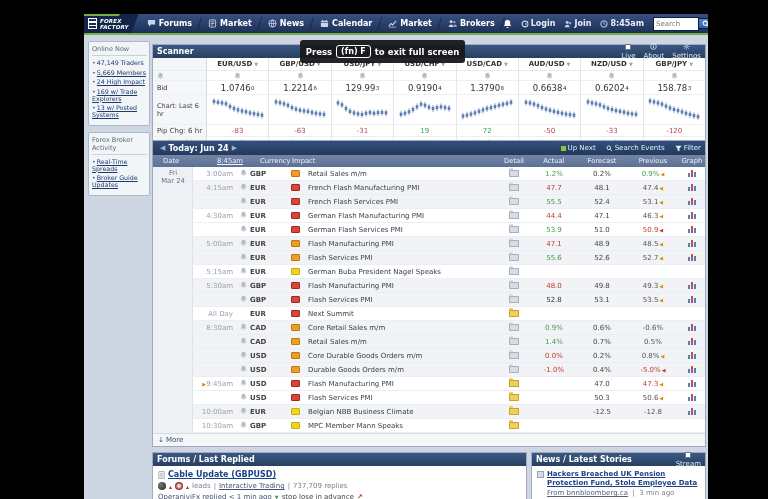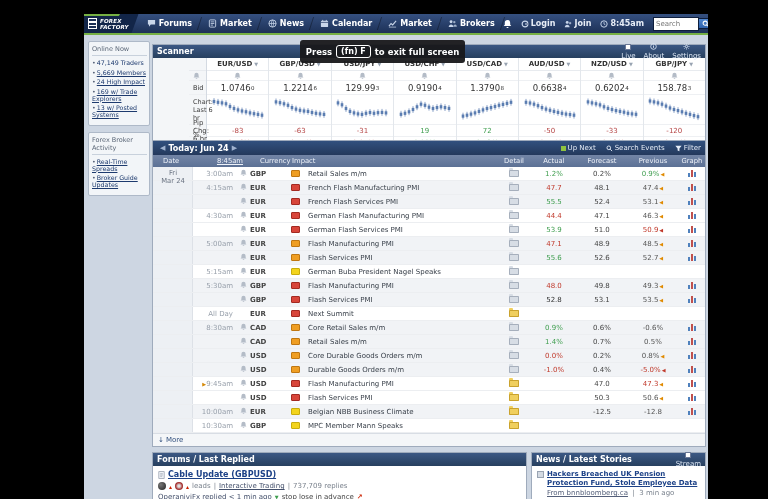--- a/index.html
+++ b/index.html
@@ -38,21 +38,21 @@
   
   .panel { position:absolute; border:1px solid #9fabbc; background:#fff; }
   .phead { height:13px; background:linear-gradient(#3c5884,#27405f); color:#fff; font-size:8px; font-weight:bold; display:flex; align-items:center; padding:0 4px; }
   .phead .sp { flex:1; }
   .phead .hitem { display:flex; align-items:center; gap:2px; font-weight:normal; font-size:7px; color:#dce6f4; margin-left:8px; cursor:pointer;flex-direction:column; }
   .chk { width:6px; height:6px; background:#fff; border:1px solid #6a7896; display:inline-block; }
 
   
   .scanner { left:68px; top:30px; width:554px; height:105px; }
   .sc-table { display:flex; }
-  .sc-label { width:54px; font-size:6.5px; color:#444; background:#f4f6f8; border-right:1px solid #d4dae2;padding-left:36px; }
+  .sc-label { width:54px; font-size:6.5px; color:#444; background:#f4f6f8; border-right:1px solid #d4dae2; }
   .sc-col { flex:1; border-right:1px solid #e3e7ec; }
   .sc-col:last-child { border-right:none; }
   .r-head { height:13px; display:flex; align-items:center; justify-content:center; font-size:7px; font-weight:bold; color:#333; border-bottom:1px solid #e8ebef; gap:2px; }
   .r-head .dd { font-size:5px; color:#98a3b1; }
   .r-alert { height:10px; display:flex; align-items:center; justify-content:center; border-bottom:1px solid #eef0f3; color:#b4bcc7; }
   .r-bid { height:14px; display:flex; align-items:center; justify-content:center; font-size:8.5px; color:#333; border-bottom:1px solid #eef0f3; }
   .r-bid sup { font-size:5.5px; margin-left:.5px; }
   .r-chart { height:30px; display:flex; align-items:center; justify-content:center; border-bottom:1px solid #eef0f3; }
   .r-pip { height:12px; display:flex; align-items:center; justify-content:center; font-size:7px; border-bottom:1px solid #eef0f3; }
   .r-pct { height:12px; display:flex; align-items:center; justify-content:center; font-size:7px; }

